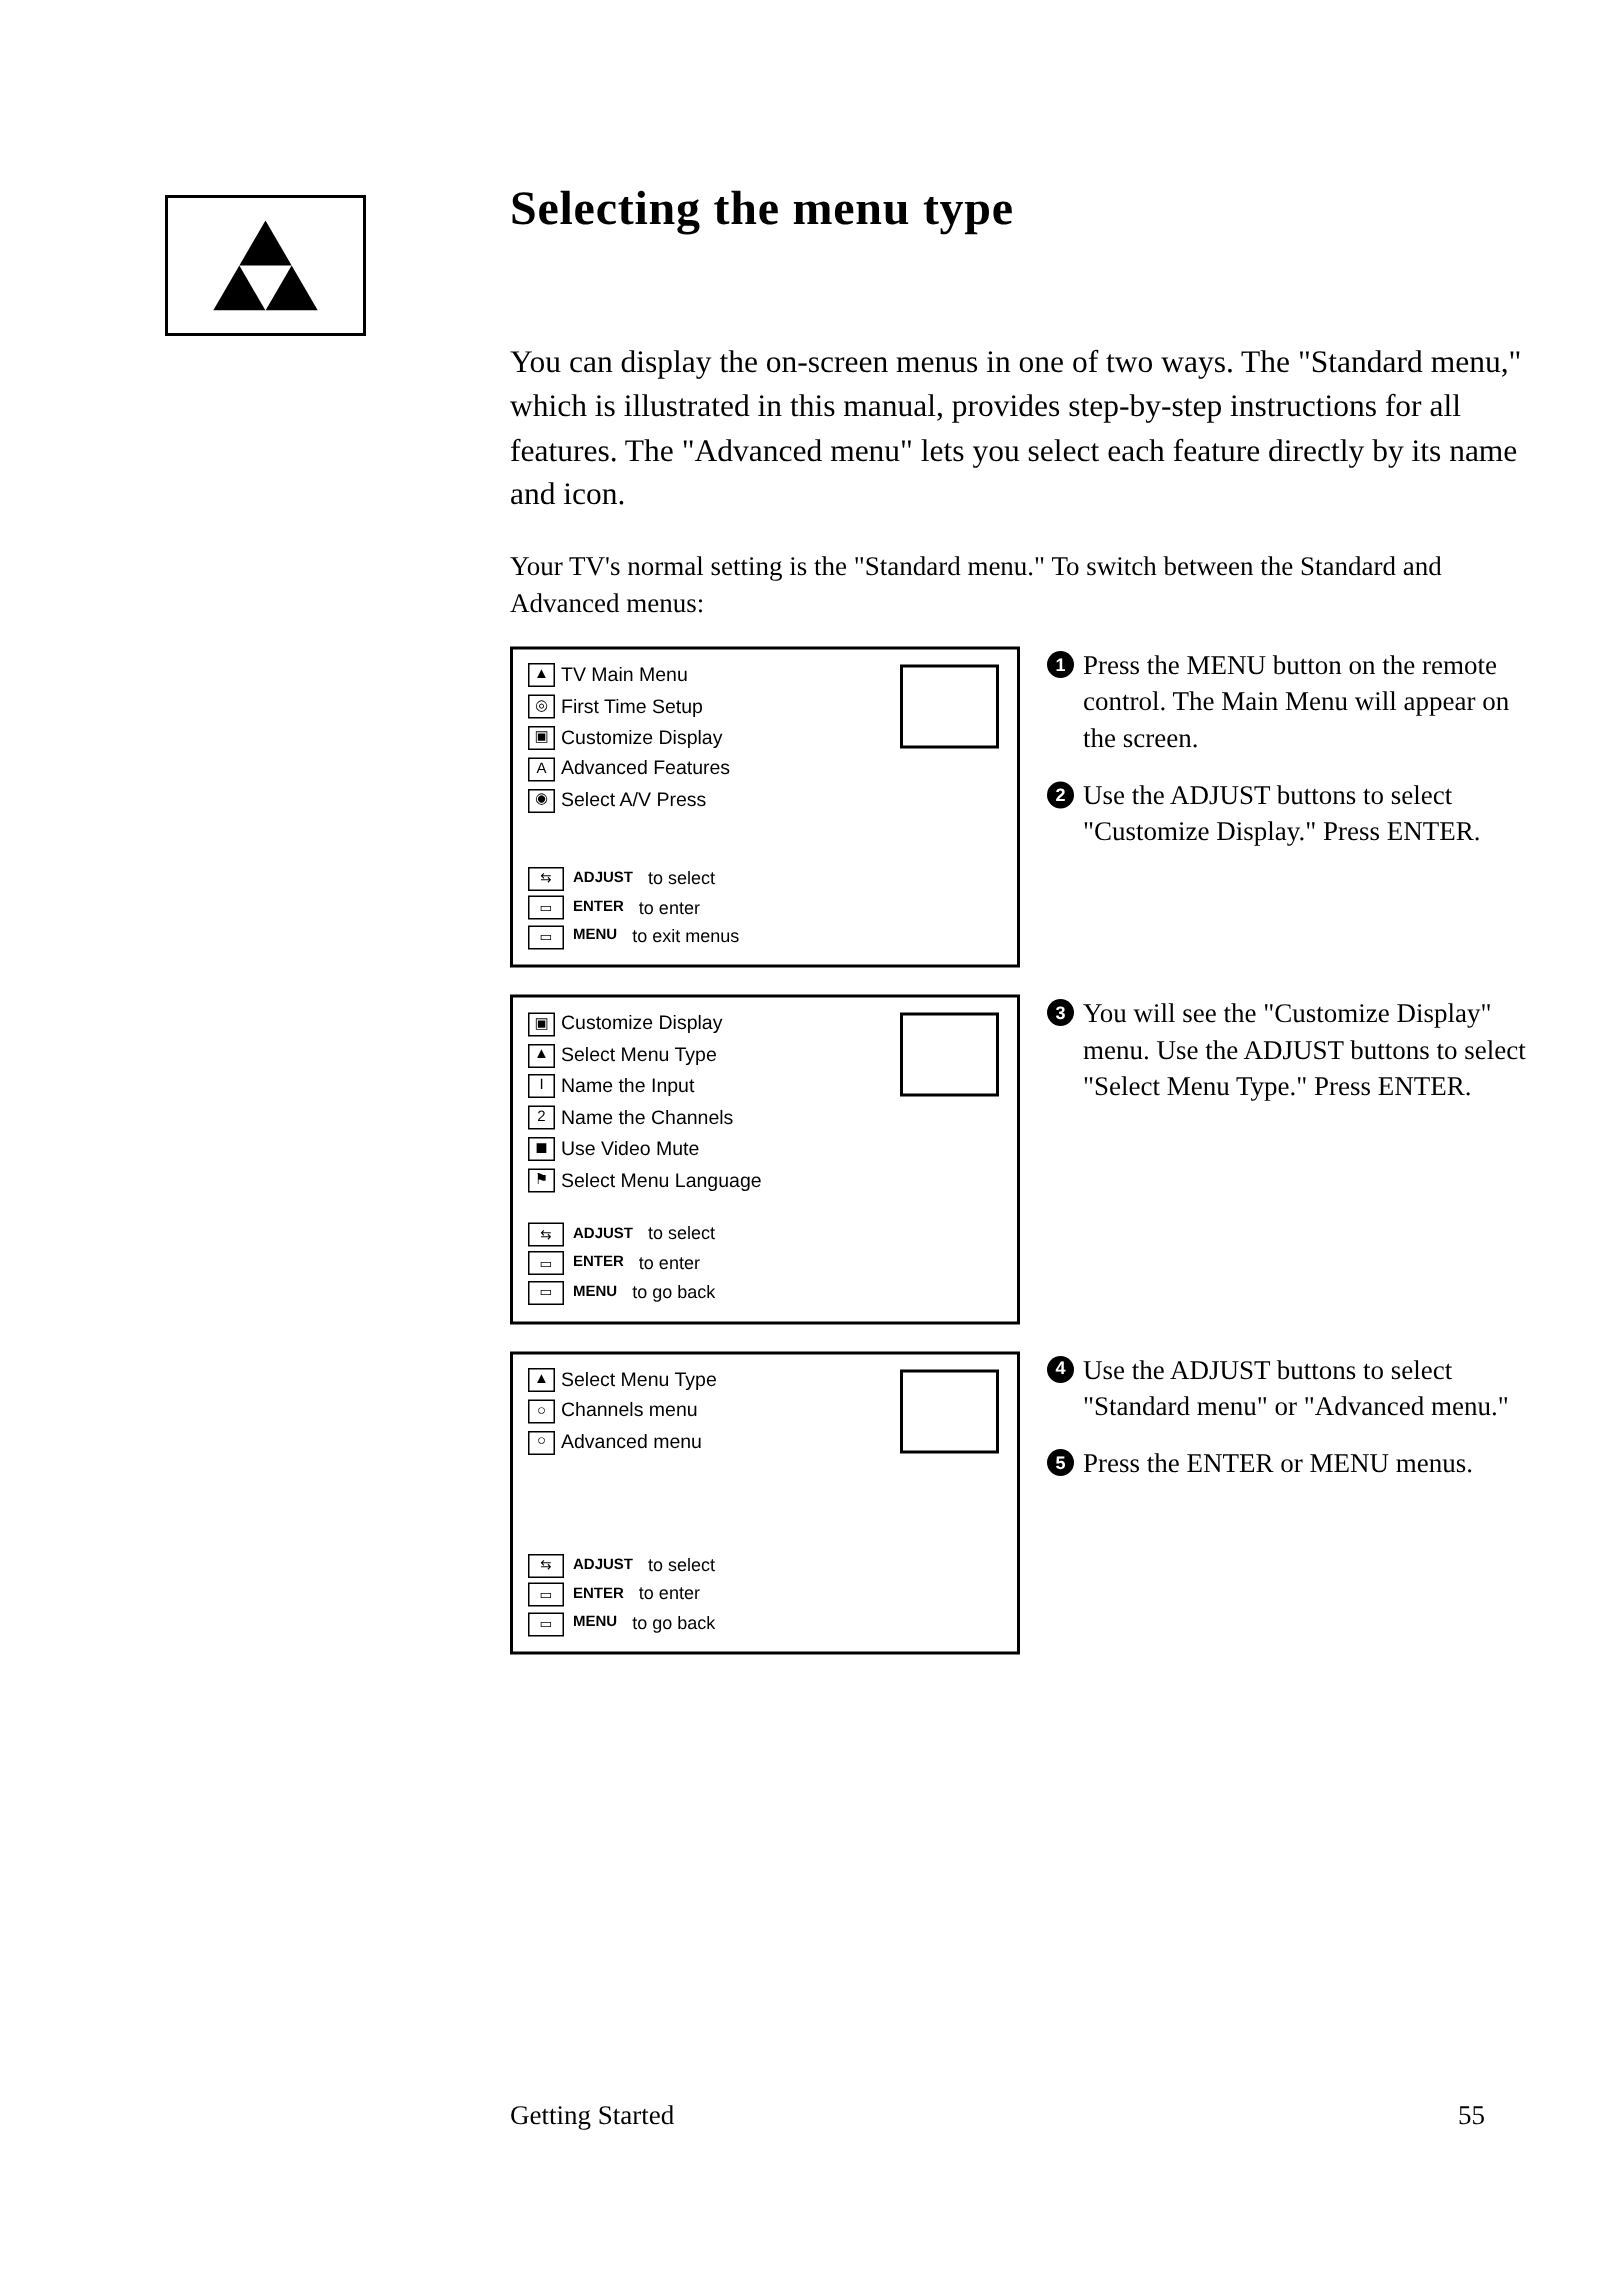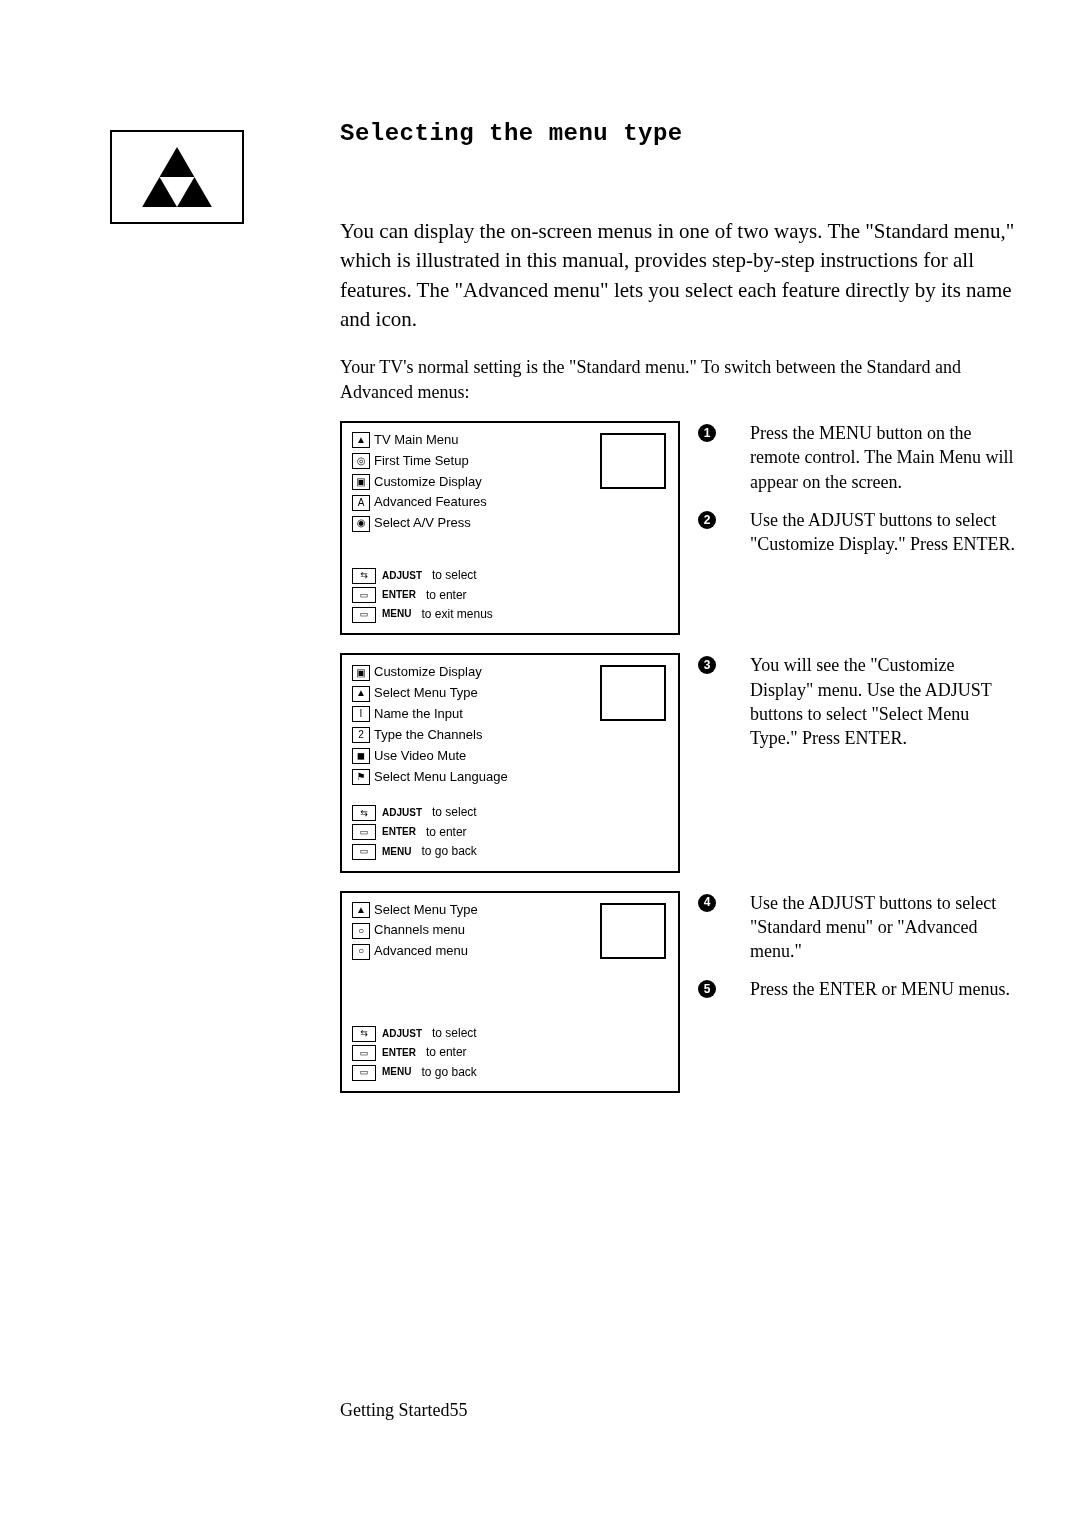--- a/index.html
+++ b/index.html
@@ -28,23 +28,23 @@
   }
   .logo-box svg {
     width: 70px;
     height: 60px;
   }
   .content {
     margin-left: 230px;
     width: 680px;
   }
   .title {
-    font-family: Liberation Mono, monospace;
+    font-family: Liberation Serif, serif;
     font-weight: bold;
-    font-size: 24px;
+    font-size: 32px;
     margin-bottom: 70px;
     letter-spacing: 0.5px;
   }
   .intro {
     font-size: 21px;
     line-height: 1.4;
     margin-bottom: 20px;
   }
   .sub {
     font-size: 18px;
@@ -141,29 +141,28 @@
     font-size: 12px;
     font-weight: bold;
     align-items: center;
     justify-content: center;
     flex-shrink: 0;
     margin-top: 3px;
     font-family: Arial, sans-serif;
   }
   .step .txt {
     flex: 1;
-    margin-left: 28px;
   }
   .footer {
     position: absolute;
     bottom: 105px;
     left: 0;
     width: 1080px;
     display: flex;
-    justify-content: flex-start;
+    justify-content: space-between;
     padding: 0 90px 0 340px;
     box-sizing: border-box;
     font-size: 18px;
   }
 </style>
 </head>
 <body>
 
 <div class="page">
 
@@ -243,21 +242,21 @@
         <div class="item">
             <span class="mi">▲</span>
             <span>Select Menu Type</span>
           </div>
         <div class="item">
             <span class="mi">I</span>
             <span>Name the Input</span>
           </div>
         <div class="item">
             <span class="mi">2</span>
-            <span>Type the Channels</span>
+            <span>Name the Channels</span>
           </div>
         <div class="item">
             <span class="mi">◼</span>
             <span>Use Video Mute</span>
           </div>
         <div class="item">
             <span class="mi">⚑</span>
             <span>Select Menu Language</span>
           </div>
         <div style="height:14px"></div>

